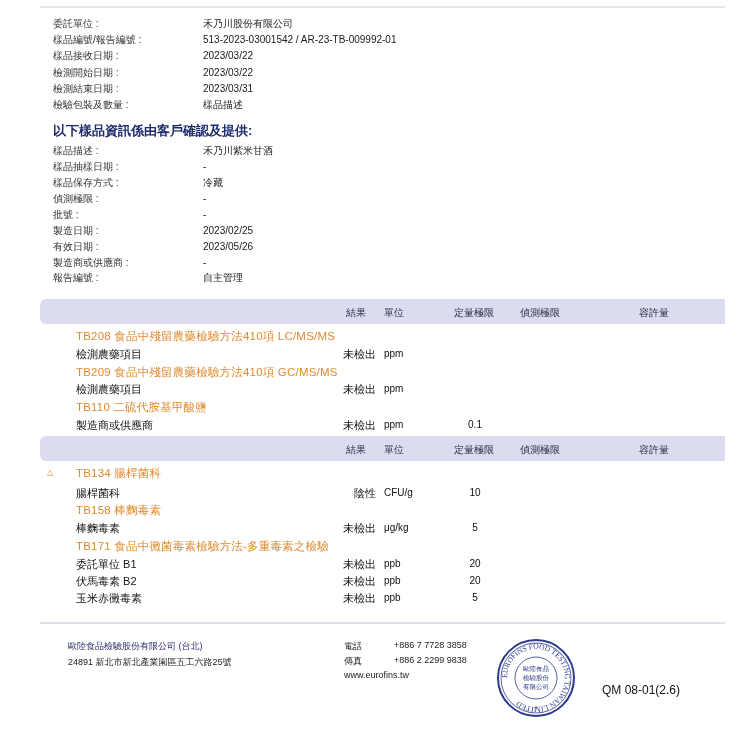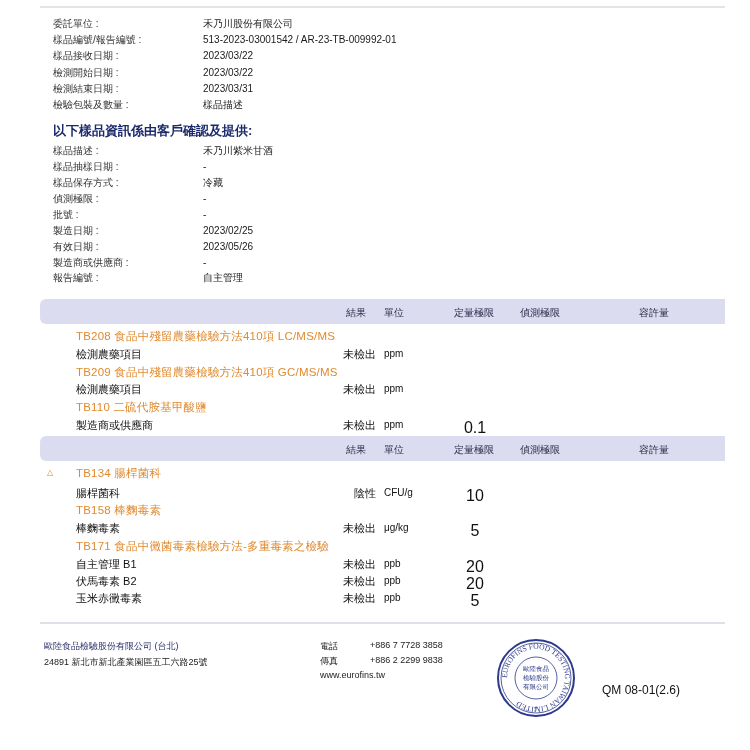--- a/index.html
+++ b/index.html
@@ -10,24 +10,24 @@
   .info-row { position: absolute; left: 53px; font-size: 10px; line-height: 12px; color: #2a2a2a; }
   .info-row .lbl { position: absolute; left: 0; width: 145px; white-space: nowrap; color: #333; }
   .info-row .val { position: absolute; left: 150px; white-space: nowrap; color: #1a1a1a; }
   .section-title { left: 53px; top: 122px; font-size: 13px; font-weight: bold; color: #1b2a6b; white-space: nowrap; }
   .band { position: absolute; left: 40px; width: 685px; height: 25px; background: #dcdcf0; border-radius: 6px 0 0 6px; }
   .band span { position: absolute; top: 7px; font-size: 10px; color: #2b2b4a; white-space: nowrap; }
   .method { position: absolute; left: 76px; font-size: 11.5px; color: #e08a2e; white-space: nowrap; letter-spacing: 0.2px; }
   .item { position: absolute; left: 76px; font-size: 11px; color: #111; white-space: nowrap; }
   .res { position: absolute; width: 70px; left: 306px; text-align: right; font-size: 11px; color: #111; white-space: nowrap; }
   .unit { position: absolute; left: 384px; font-size: 10px; color: #111; white-space: nowrap; }
-  .loq { position: absolute; left: 455px; width: 40px; text-align: center; font-size: 16px; color: #111; }
+  .loq { position: absolute; left: 455px; width: 40px; text-align: center; font-size: 10px; color: #111; }
   .marker { left: 47px; top: 468px; font-size: 8px; color: #e08a2e; }
   .footline { left: 40px; top: 622px; width: 685px; height: 2px; background: #e0e0e8; }
-  .foot { position: absolute; font-size: 9px; color: #222; white-space: nowrap; }
+  .foot { position: absolute; font-size: 9px; color: #222; white-space: nowrap; margin-left: 24px; }
   .foot.company { color: #2b2f6b; }
   .stamp { left: 496px; top: 638px; width: 80px; height: 80px; }
   .qm { left: 602px; top: 683px; font-size: 12px; color: #111; white-space: nowrap; }
 </style>
 </head>
 <body>
 
 <div class="abs topline"></div>
 
 <div>
@@ -137,21 +137,21 @@
 <div class="unit" style="top:487px">CFU/g</div>
 <div class="loq" style="top:487px">10</div>
 
 <div class="method" style="top:503px">TB158   棒麴毒素</div>
 <div class="item" style="top:521px">棒麴毒素</div>
 <div class="res" style="top:521px">未檢出</div>
 <div class="unit" style="top:522px">μg/kg</div>
 <div class="loq" style="top:522px">5</div>
 
 <div class="method" style="top:539px">TB171   食品中黴菌毒素檢驗方法-多重毒素之檢驗</div>
-<div class="item" style="top:557px">自主管理 B1</div>
+<div class="item" style="top:557px">委託單位 B1</div>
 <div class="res" style="top:557px">未檢出</div>
 <div class="unit" style="top:558px">ppb</div>
 <div class="loq" style="top:558px">20</div>
 
 <div class="item" style="top:574px">伏馬毒素 B2</div>
 <div class="res" style="top:574px">未檢出</div>
 <div class="unit" style="top:575px">ppb</div>
 <div class="loq" style="top:575px">20</div>
 
 <div class="item" style="top:591px">玉米赤黴毒素</div>

